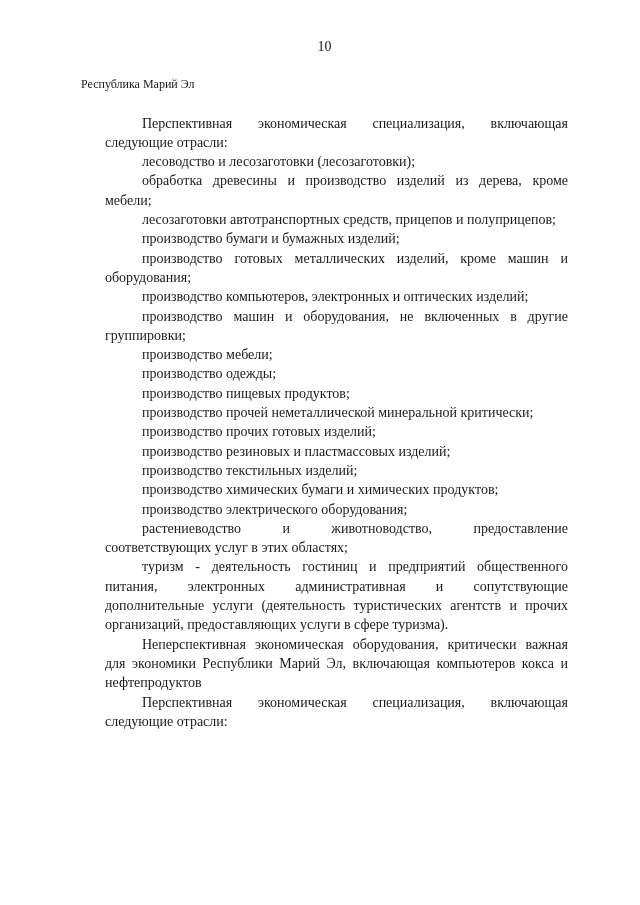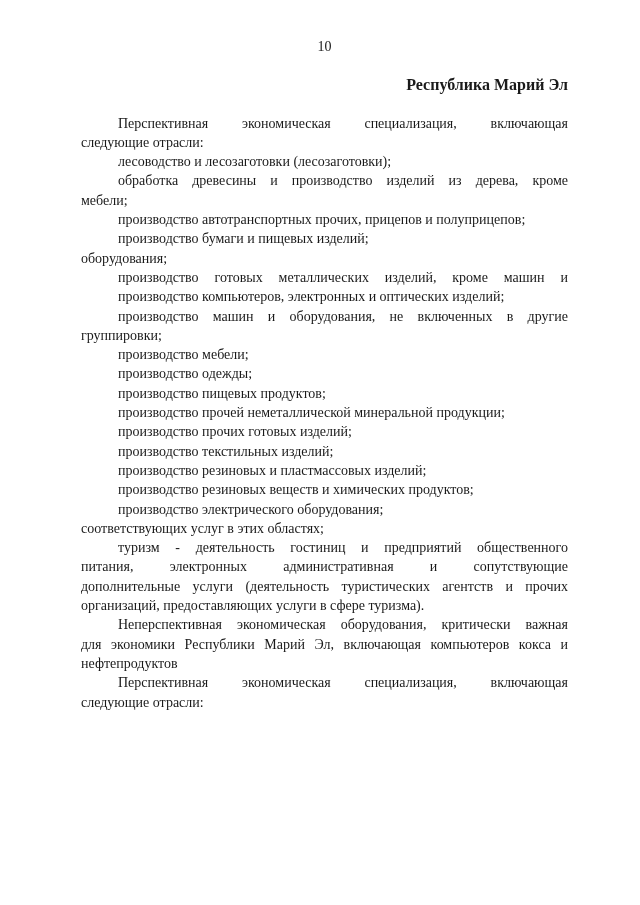--- a/index.html
+++ b/index.html
@@ -15,27 +15,27 @@
     overflow: hidden;
   }
   .content {
     position: absolute;
     left: 81px;
     top: 37px;
     width: 487px;
   }
   .page-number { text-align: center; }
   .heading {
-    text-align: right;
-    font-size: 16px;
-    font-weight: bold;
+    text-align: left;
+    font-size: 12px;
+    font-weight: normal;
     margin: 19px 0 19px 0;
   }
   .para { margin: 0; }
-  .ln { text-align: left; }
+  .ln { text-align: left; margin-left: 24px; }
   .ln.i { text-indent: 37px; }
   .ln.j { text-align: justify; text-align-last: justify; }
   .footer {
     position: absolute;
     left: 83px;
     top: 851px;
     font-size: 14px;
     color: #222222;
   }
 </style>
@@ -58,30 +58,30 @@
       <p class="para">
         <span class="ln i" style="display:block">лесоводство и лесозаготовки (лесозаготовки);</span>
       </p>
 
       <p class="para">
         <span class="ln i j" style="display:block">обработка древесины и производство изделий из дерева, кроме</span>
         <span class="ln" style="display:block">мебели;</span>
       </p>
 
       <p class="para">
-        <span class="ln i" style="display:block">производство автотранспортных прочих, прицепов и полуприцепов;</span>
+        <span class="ln i" style="display:block">лесозаготовки автотранспортных средств, прицепов и полуприцепов;</span>
       </p>
 
       <p class="para">
-        <span class="ln i" style="display:block">производство бумаги и пищевых изделий;</span>
+        <span class="ln i" style="display:block">производство бумаги и бумажных изделий;</span>
       </p>
 
       <p class="para">
+        <span class="ln i j" style="display:block">производство готовых металлических изделий, кроме машин и</span>
         <span class="ln" style="display:block">оборудования;</span>
-        <span class="ln i j" style="display:block">производство готовых металлических изделий, кроме машин и</span>
       </p>
 
       <p class="para">
         <span class="ln i" style="display:block">производство компьютеров, электронных и оптических изделий;</span>
       </p>
 
       <p class="para">
         <span class="ln i j" style="display:block">производство машин и оборудования, не включенных в другие</span>
         <span class="ln" style="display:block">группировки;</span>
       </p>
@@ -92,44 +92,45 @@
 
       <p class="para">
         <span class="ln i" style="display:block">производство одежды;</span>
       </p>
 
       <p class="para">
         <span class="ln i" style="display:block">производство пищевых продуктов;</span>
       </p>
 
       <p class="para">
-        <span class="ln i" style="display:block">производство прочей неметаллической минеральной продукции;</span>
+        <span class="ln i" style="display:block">производство прочей неметаллической минеральной критически;</span>
       </p>
 
       <p class="para">
         <span class="ln i" style="display:block">производство прочих готовых изделий;</span>
       </p>
 
       <p class="para">
+        <span class="ln i" style="display:block">производство резиновых и пластмассовых изделий;</span>
+      </p>
+
+      <p class="para">
         <span class="ln i" style="display:block">производство текстильных изделий;</span>
       </p>
 
       <p class="para">
-        <span class="ln i" style="display:block">производство резиновых и пластмассовых изделий;</span>
-      </p>
-
-      <p class="para">
-        <span class="ln i" style="display:block">производство резиновых веществ и химических продуктов;</span>
+        <span class="ln i" style="display:block">производство химических бумаги и химических продуктов;</span>
       </p>
 
       <p class="para">
         <span class="ln i" style="display:block">производство электрического оборудования;</span>
       </p>
 
       <p class="para">
+        <span class="ln i j" style="display:block">растениеводство и животноводство, предоставление</span>
         <span class="ln" style="display:block">соответствующих услуг в этих областях;</span>
       </p>
 
       <p class="para">
         <span class="ln i j" style="display:block">туризм - деятельность гостиниц и предприятий общественного</span>
         <span class="ln j" style="display:block">питания, электронных административная и сопутствующие</span>
         <span class="ln j" style="display:block">дополнительные услуги (деятельность туристических агентств и прочих</span>
         <span class="ln" style="display:block">организаций, предоставляющих услуги в сфере туризма).</span>
       </p>
 

